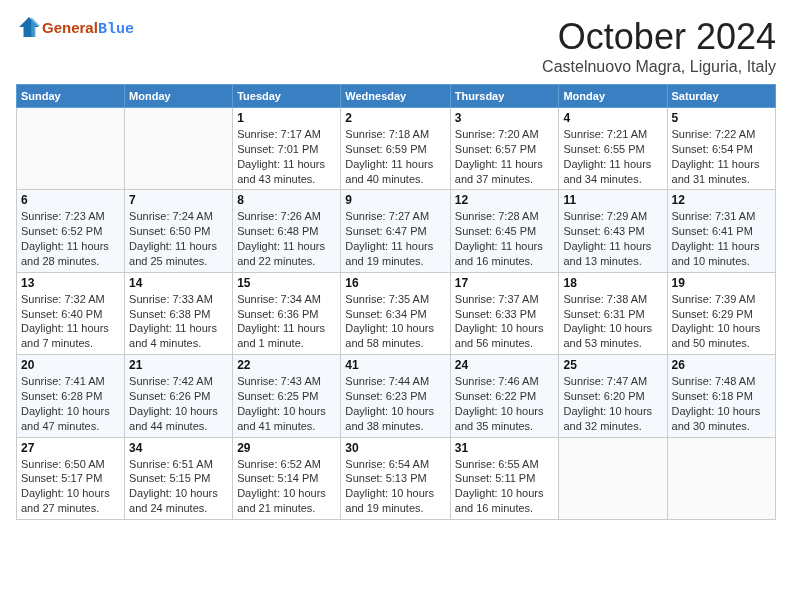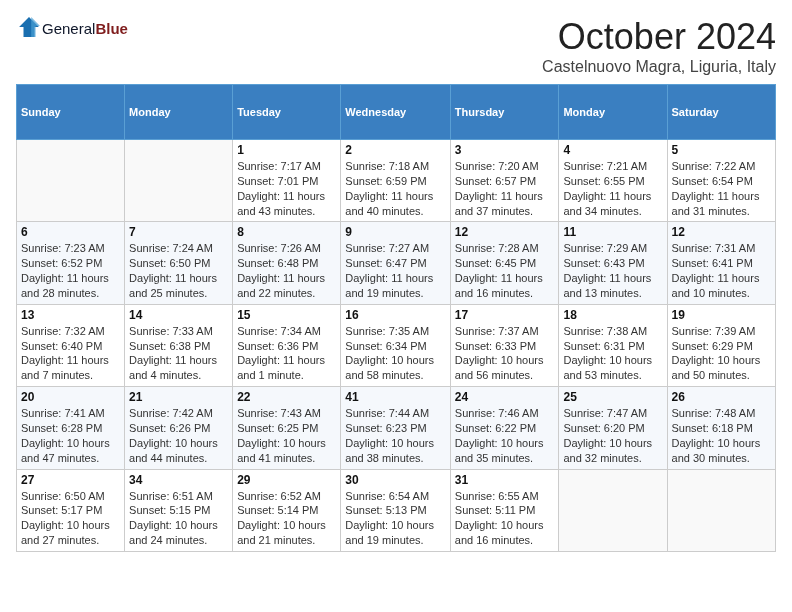--- a/index.html
+++ b/index.html
@@ -25,26 +25,27 @@
     .logo {
       display: flex;
       align-items: center;
       gap: 2px;
     }
     .logo-text {
       font-size: 15px;
       line-height: 1.1;
     }
     .logo-general {
-      color: #0f172a;
-      font-weight: normal;
+      color: #c2410c;
+      font-weight: bold;
     }
     .logo-blue {
-      color: #7f1d1d;
-      font-weight: bold;
+      color: #3b82f6;
+      font-weight: bold;
+      font-family: Liberation Mono, monospace;
     }
     .logo-icon {
       width: 22px;
       height: 22px;
       margin-left: 2px;
     }
     .title-block {
       text-align: right;
     }
     .month-title {
@@ -57,21 +58,21 @@
       color: #444;
     }
     .calendar-table {
       width: 100%;
       border-collapse: collapse;
       font-size: 10.5px;
     }
     .calendar-table th {
       background: #3a7fc1;
       color: #fff;
-      padding: 21px 4px;
+      padding: 5px 4px;
       text-align: left;
       font-size: 11px;
       font-weight: bold;
       border: 1px solid #5a9fd4;
     }
     .calendar-table td {
       border: 1px solid #ccc;
       vertical-align: top;
       padding: 3px 4px;
       width: 113px;

